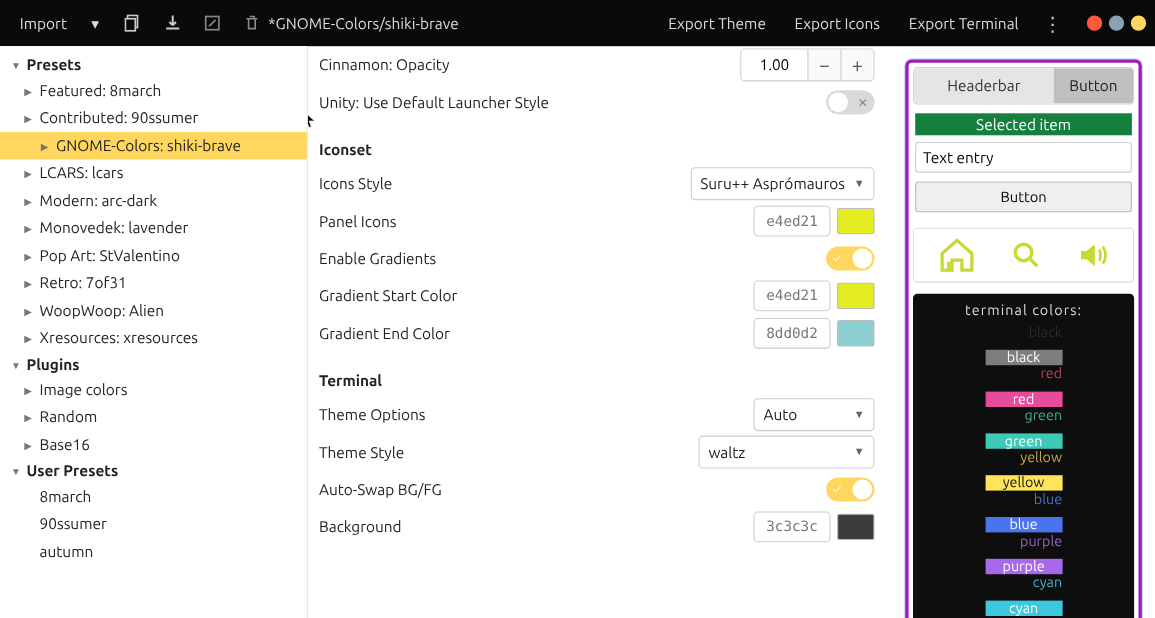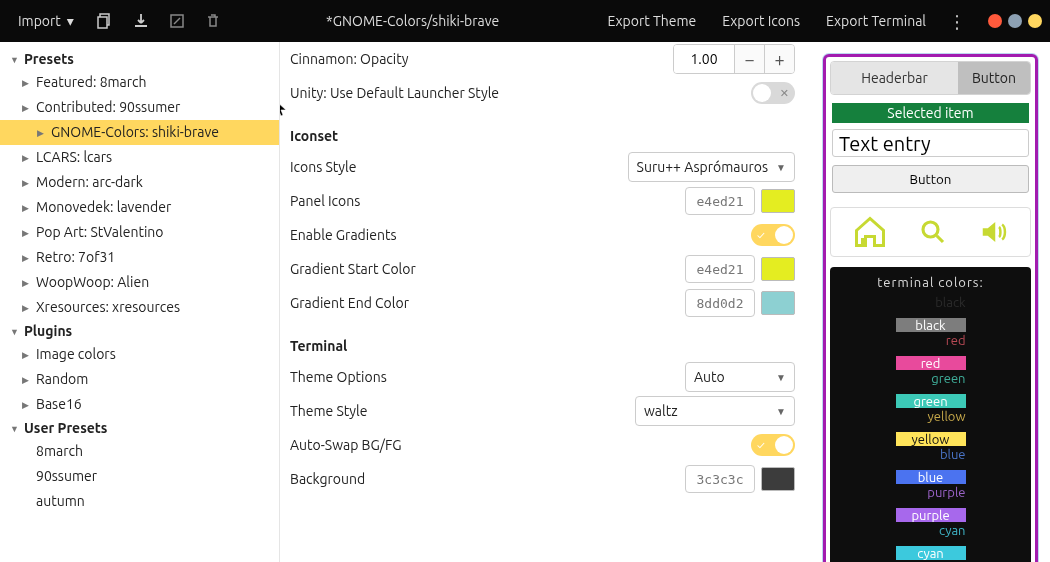--- a/index.html
+++ b/index.html
@@ -1,20 +1,20 @@
 <!DOCTYPE html>
 <html><head>
 <meta charset="utf-8">
 <style>
   * { box-sizing: border-box; margin: 0; padding: 0; font-family: -apple-system, Ubuntu, "Segoe UI", sans-serif; }
   body { width: 1050px; height: 562px; overflow: hidden; background: #fff; font-size: 14px; color: #222; }
   .headerbar { height: 42px; background: #0a0a0a; color: #eee; display: flex; align-items: center; padding: 0 8px; }
   .hb-left, .hb-right { display: flex; align-items: center; gap: 6px; }
-  .hb-title { flex: 1; text-align: center; font-size: 14px; color: #ddd; }
-  .hb-btn { padding: 6px 10px; color: #ddd; cursor: pointer; font-size: 14px; display:flex; align-items:center; gap:6px;}
+  .hb-title { flex: 1; font-size: 14px; color: #ddd; }
+  .hb-btn { padding: 6px 10px; color: #ddd; cursor: pointer; font-size: 14px; display:flex; align-items:center; gap:22px;}
   .hb-icon-btn { width: 30px; height: 30px; display: flex; align-items: center; justify-content: center; cursor: pointer; color:#ccc;}
   .dots { display:flex; gap:6px; margin-left:10px;}
   .dot { width:14px; height:14px; border-radius:50%; }
   .content { display:flex; height: 520px; }
   .sidebar { width: 280px; background:#fff; border-right:1px solid #e5e5e5; overflow-y:auto; padding-top:6px;}
   .tree-header { display:flex; align-items:center; padding: 3px 10px; font-weight:bold; cursor:pointer;}
   .tree-item { display:flex; align-items:center; padding: 2px 10px 2px 22px; cursor:pointer; line-height:1.5;}
   .tree-item.selected { background:#ffd75f;padding-left:37px; }
   .tree-user { padding: 2px 10px 2px 36px; cursor:pointer; line-height:1.5;}
   .caret { width:10px; display:inline-block; color:#777; font-size:10px; margin-right:4px;}
@@ -39,21 +39,21 @@
   .color-input { display:flex; gap:6px; align-items:center;}
   .hex-entry { width:70px; height:28px; border:1px solid #ccc; border-radius:4px; text-align:center; font-family: monospace; font-size:13px; color:#777; outline:none;}
   .swatch { width:34px; height:24px; border:1px solid #bbb; border-radius:2px; cursor:pointer;}
   .preview { width: 215px; border:3px solid #a21caf; border-radius:6px; margin: 12px 12px 0 4px; padding:4px; background:#fff; align-self:flex-start; box-shadow: 0 0 0 1px rgba(90,158,216,.4);}
   .prev-hb { display:flex; height:34px; border:1px solid #d3d3d3; border-radius:4px; overflow:hidden;}
   .prev-hb-label { flex:1; background:#e5e5e5; display:flex; align-items:center; justify-content:center; color:#333;}
   .prev-hb-btn { width:72px; background:#bfbfbf; display:flex; align-items:center; justify-content:center; cursor:pointer;}
   .prev-body { padding:6px 2px 2px 2px; }
   .check-row { display:flex; align-items:center; gap:6px; padding:3px 2px; }
   .sel-item { background:#15803d; color:#fff; text-align:center; padding:2px 0; margin:2px 0;}
-  .text-entry { width:100%; height:28px; border:1px solid #ccc; border-radius:3px; padding:0 6px; font-size:20px; margin:4px 0;}
+  .text-entry { width:100%; height:28px; border:1px solid #ccc; border-radius:3px; padding:0 6px; font-size:14px; margin:4px 0;}
   .prev-btn { width:100%; height:28px; border:1px solid #bbb; background:#efefef; border-radius:3px; margin-top:4px; cursor:pointer;}
   .icon-row { display:flex; justify-content:space-around; align-items:center; height:50px; border:1px solid #ddd; border-radius:4px; margin-top:12px; padding:0 6px;}
   .term-prev { margin-top:10px; background:#0e0e0e; border-radius:4px; padding:8px 24px; font-family: monospace; font-size:13px;}
   .term-title { color:#ddd; text-align:center; margin-bottom:6px; letter-spacing:1px;}
   .term-row { display:flex; justify-content:flex-end; gap:9px; align-items:center; margin:1px 0;flex-direction:column;}
   .term-name { width:70px; text-align:right; }
   .term-swatch { width:70px; text-align:center; padding:0 2px; }
   svg { display:block; }
   .cursor-img { position:absolute; top:58px; left:-5px; pointer-events:none; }
 </style>

